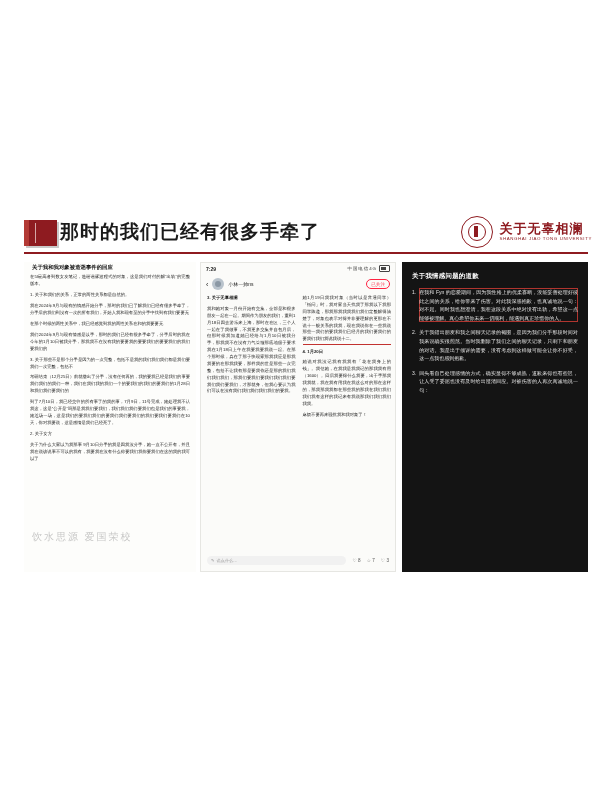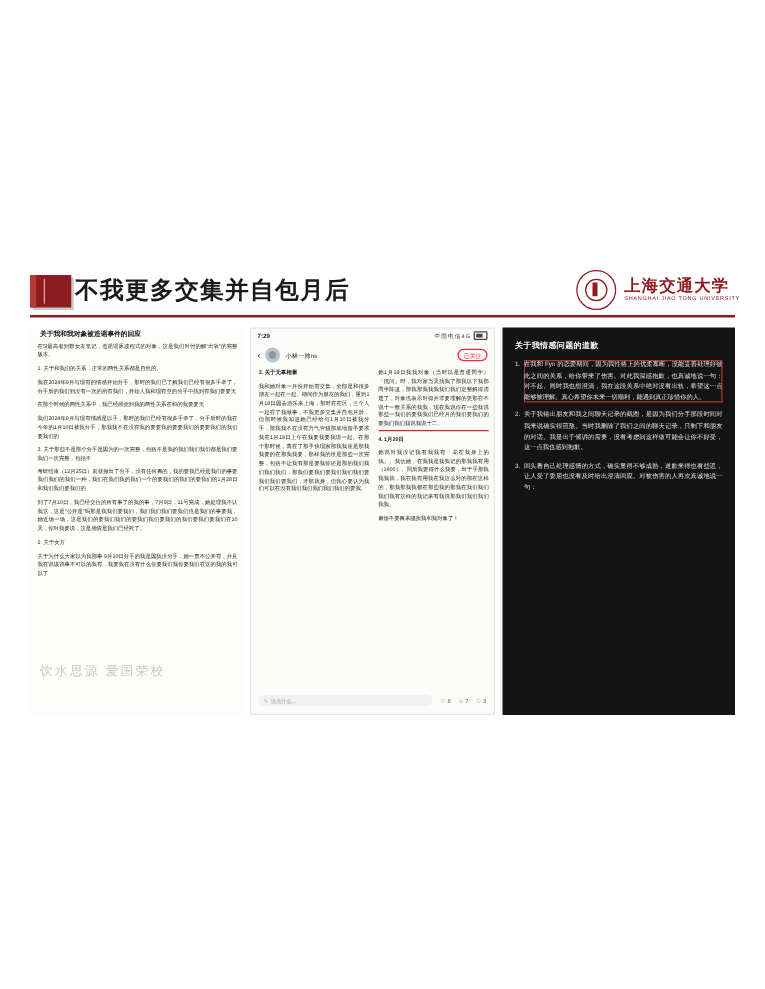--- a/index.html
+++ b/index.html
@@ -321,26 +321,26 @@
 </style>
 </head>
 <body>
 
 <div class="pad-top"></div>
 
 <div id="slide">
 
   <div class="header">
     <div class="header-book"></div>
-    <div class="header-title">不我更多交集并自包月后</div>
+    <div class="header-title">那时的我们已经有很多手牵了</div>
     <div class="header-rule"></div>
     <div class="logo">
       <div class="logo-mark"></div>
       <div class="logo-text">
-        <div class="logo-cn">上海交通大学</div>
+        <div class="logo-cn">关于无辜相澜</div>
         <div class="logo-en">SHANGHAI JIAO TONG UNIVERSITY</div>
       </div>
     </div>
   </div>
 
   <div class="cols">
 
     <div class="col1">
       <div class="c1-title">关于我和我对象被造谣事件的回应</div>
       <div class="c1-body">

